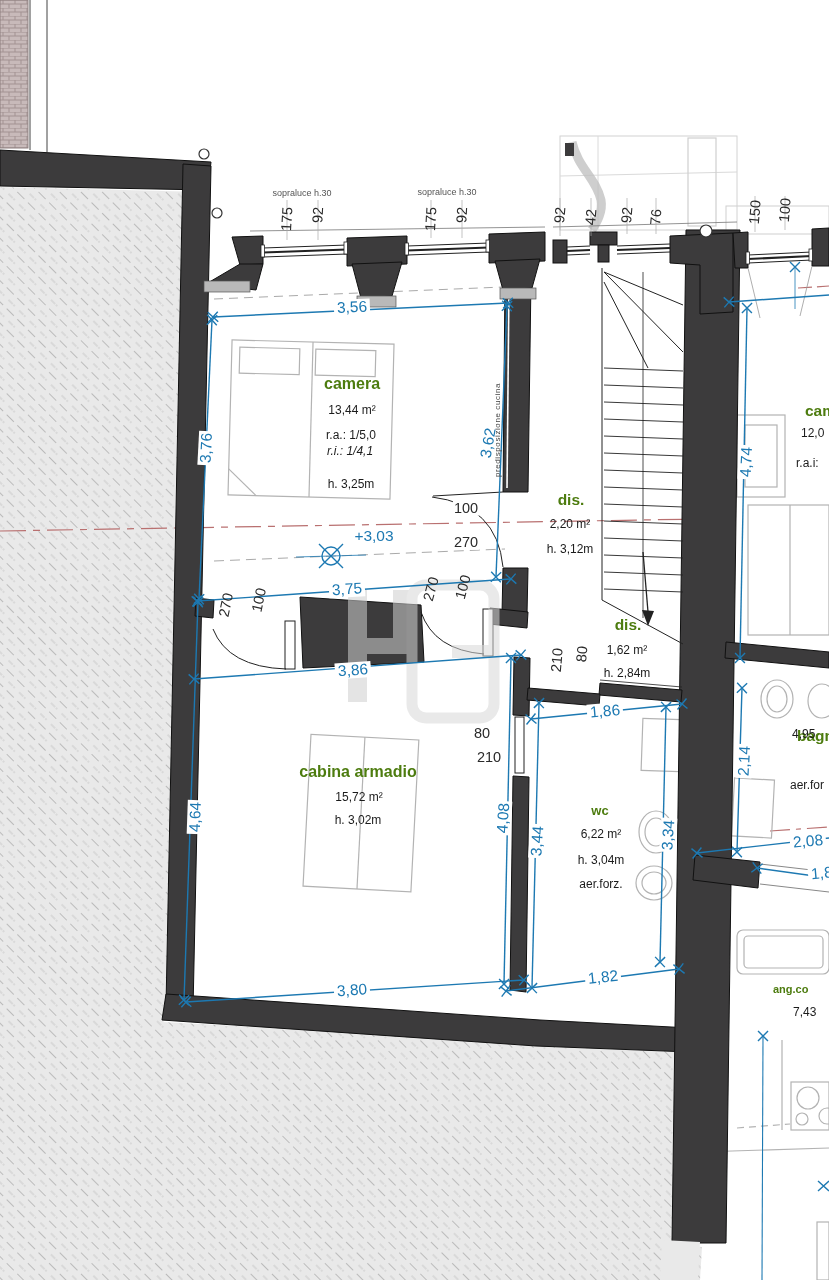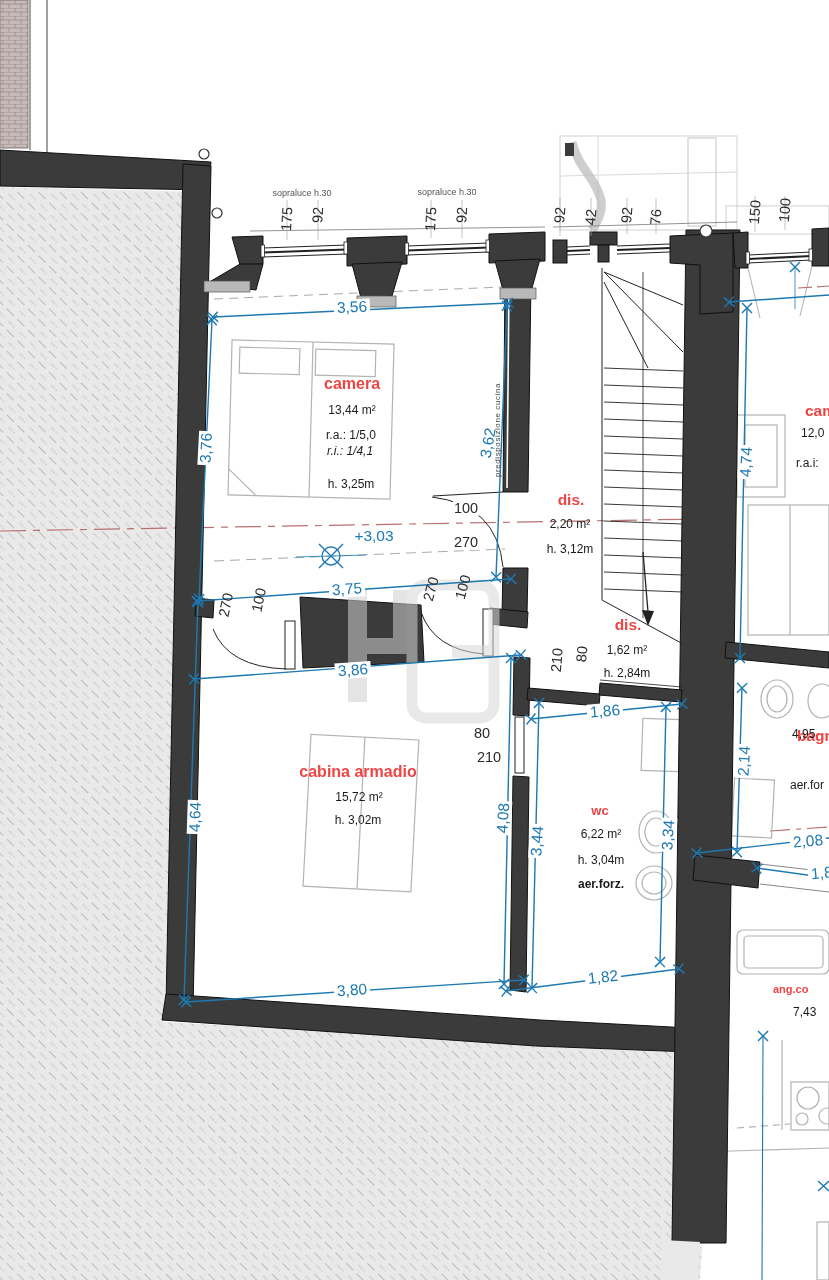--- a/index.html
+++ b/index.html
@@ -1,20 +1,20 @@
 <!DOCTYPE html>
 <html><head>
 <meta charset="utf-8">
 <style>
   html,body{margin:0;padding:0;background:#fff;}
   #plan{position:relative;width:829px;height:1280px;background:#ffffff;overflow:hidden;
         font-family:"Liberation Sans",sans-serif;}
   #plan svg{position:absolute;left:0;top:0;}
   .lab{position:absolute;white-space:nowrap;line-height:1;transform:translate(-50%,-50%);}
-  .rname{font-weight:bold;font-size:16px;color:#ef4444;}
+  .rname{font-weight:bold;font-size:16px;color:#4d7c0f;}
   .rval{font-size:12px;color:#1b1b1b;}
   .dim{font-size:15.5px;color:#1d79b2;background:#fff;padding:0 3px;}
   .dimr{font-size:15.5px;color:#1d79b2;background:#fff;padding:0 2px;}
   .sm{font-size:14.5px;color:#2a2a2a;background:#fff;padding:0 1px;}
   .tiny{font-size:9px;color:#555;}
   .micro{font-size:8px;color:#444;letter-spacing:.6px;}
   .edge{transform:translate(0,-50%);}
 </style>
 </head>
 <body>
@@ -280,21 +280,21 @@
 <div class="lab rval" style="left:627px;top:650px;">1,62 m²</div>
 <div class="lab rval" style="left:627px;top:673px;">h. 2,84m</div>
 
 <div class="lab rname" style="left:358px;top:772px;">cabina armadio</div>
 <div class="lab rval" style="left:359px;top:797px;">15,72 m²</div>
 <div class="lab rval" style="left:358px;top:820px;">h. 3,02m</div>
 
 <div class="lab rname" style="left:600px;top:810px;font-size:13px;">wc</div>
 <div class="lab rval" style="left:601px;top:834px;">6,22 m²</div>
 <div class="lab rval" style="left:601px;top:860px;">h. 3,04m</div>
-<div class="lab rval" style="left:601px;top:884px;font-weight:bold;">aer.forz.</div>
+<div class="lab rval" style="left:601px;top:884px;">aer.forz.</div>
 
 <div class="lab rname edge" style="left:805px;top:411px;font-size:15.5px;">cam</div>
 <div class="lab rval edge" style="left:801px;top:433px;">12,0</div>
 <div class="lab rval edge" style="left:796px;top:463px;">r.a.i:</div>
 
 <div class="lab rname edge" style="left:797px;top:736px;font-size:15.5px;">bagn</div>
 <div class="lab rval edge" style="left:792px;top:734px;">4,95</div>
 <div class="lab rval edge" style="left:790px;top:785px;">aer.for</div>
 
 <div class="lab rname edge" style="left:773px;top:989px;font-size:11px;">ang.co</div>

